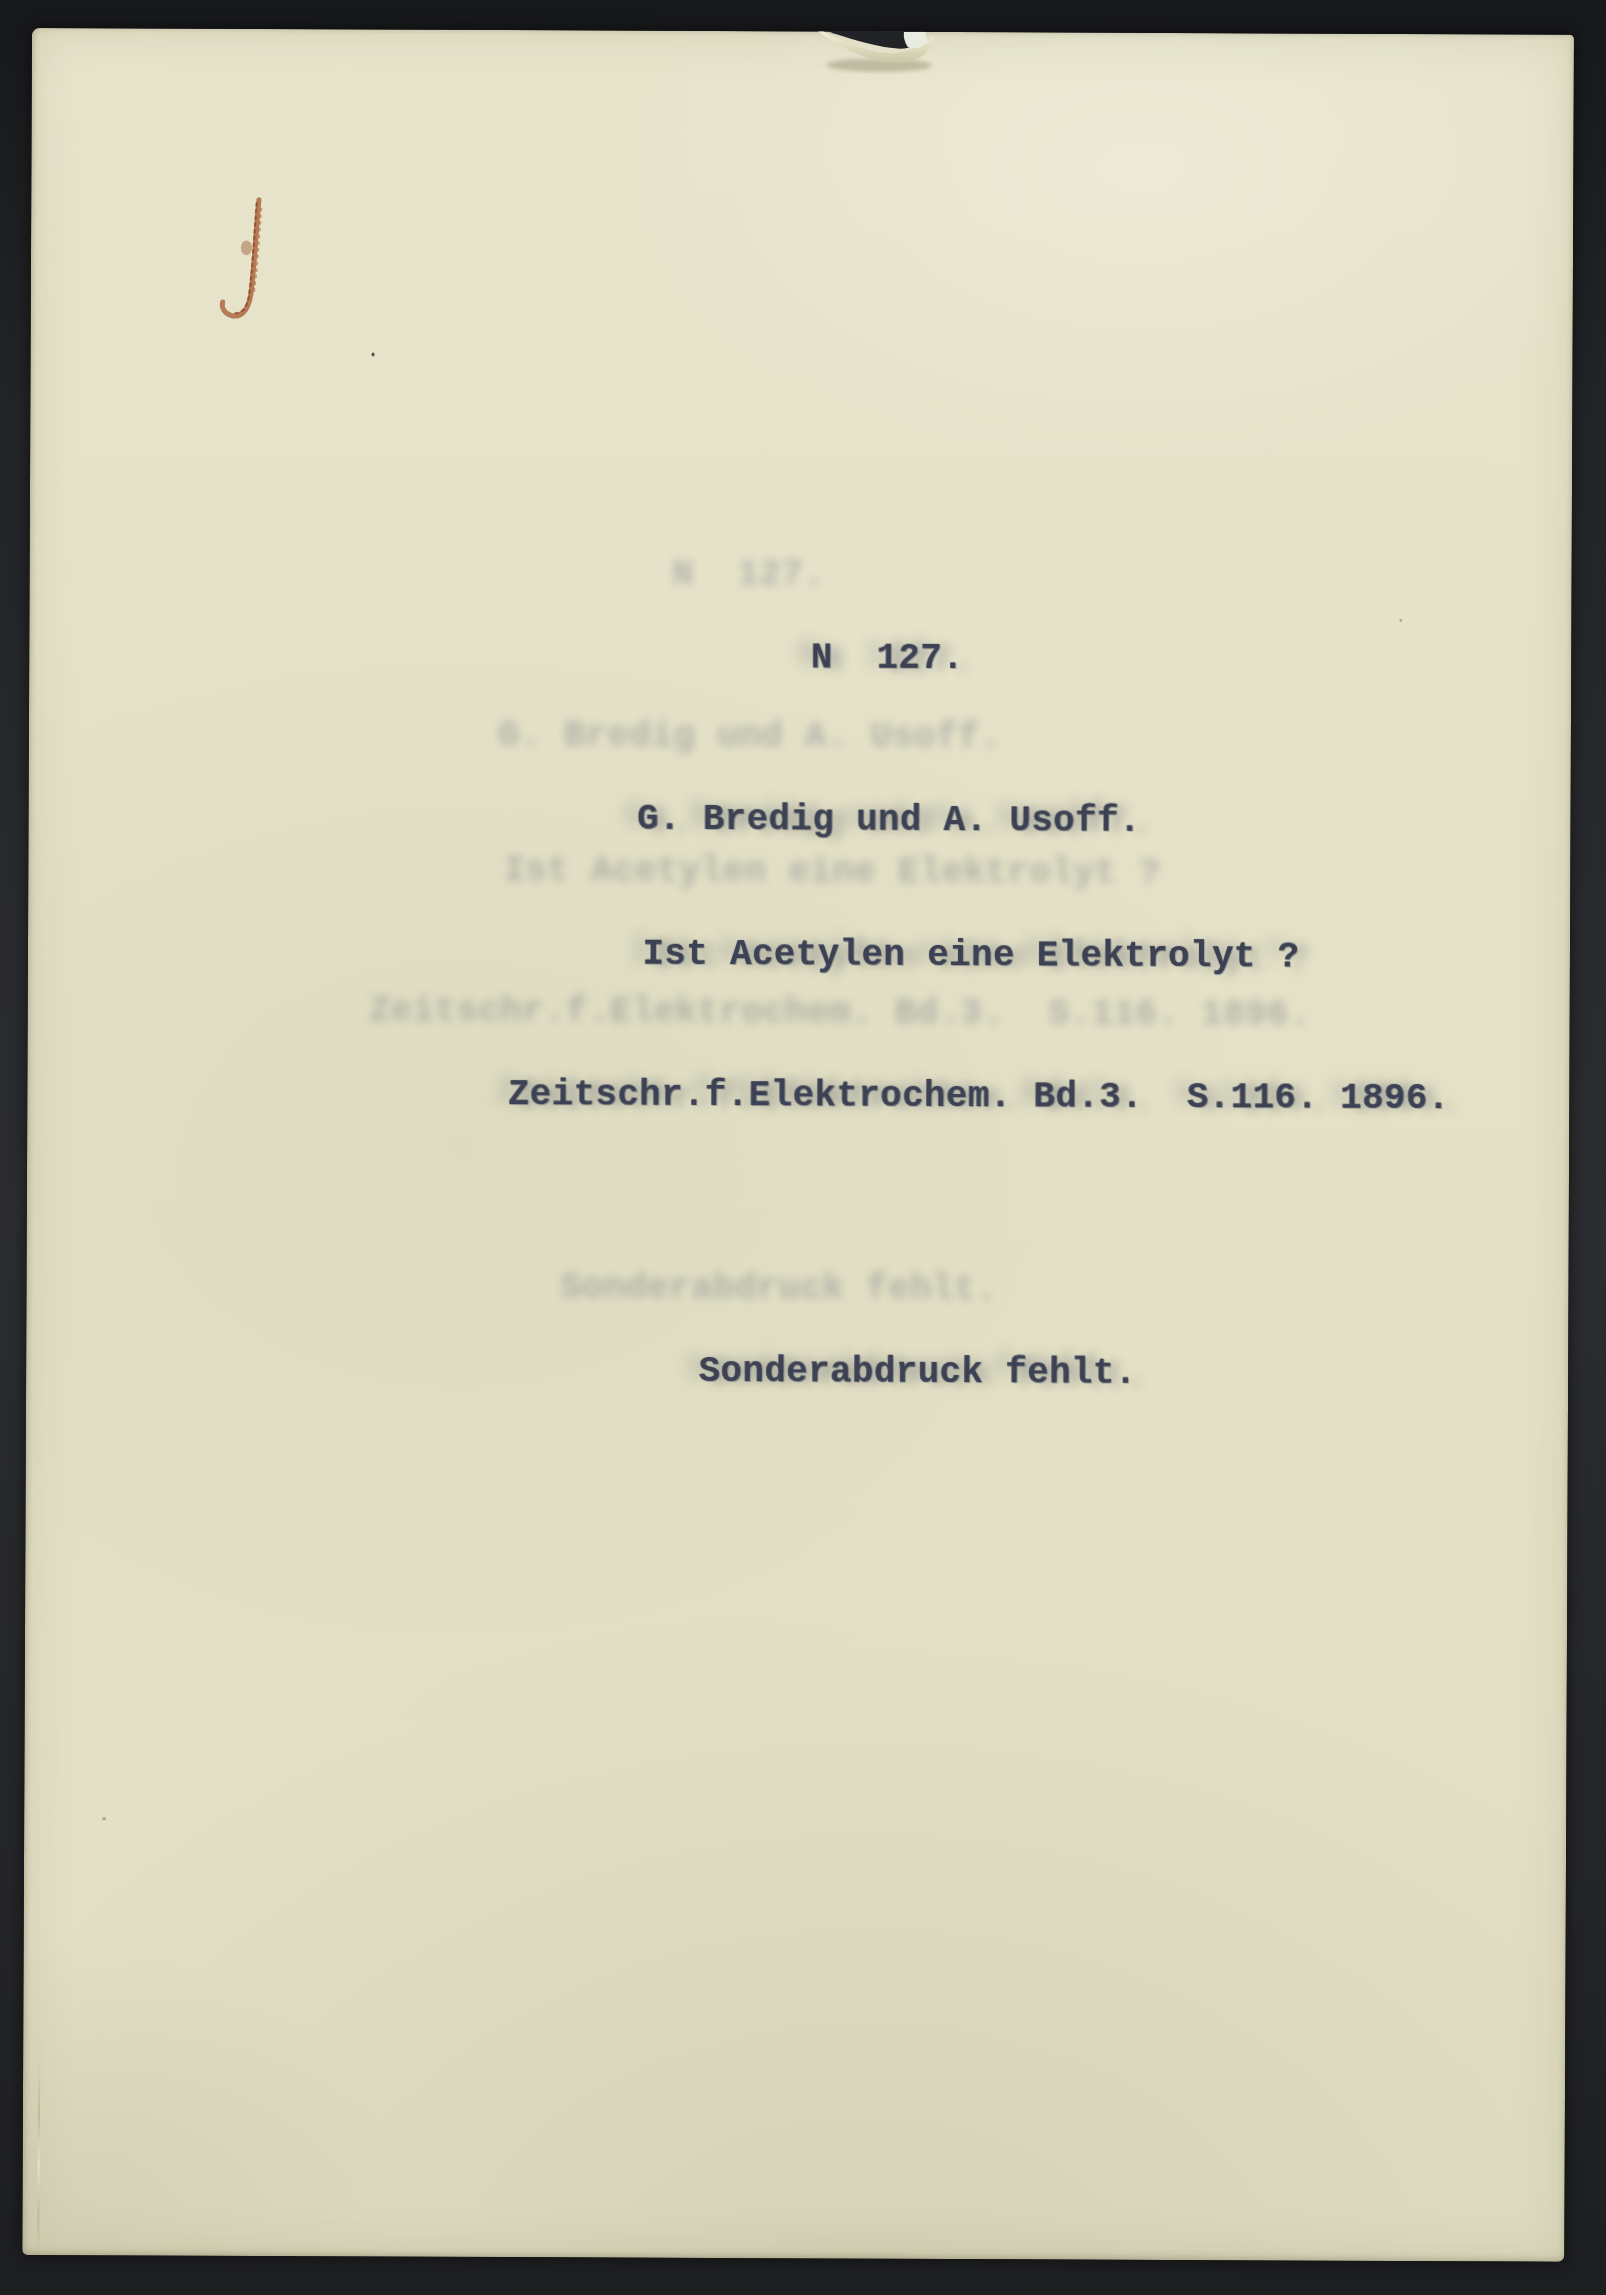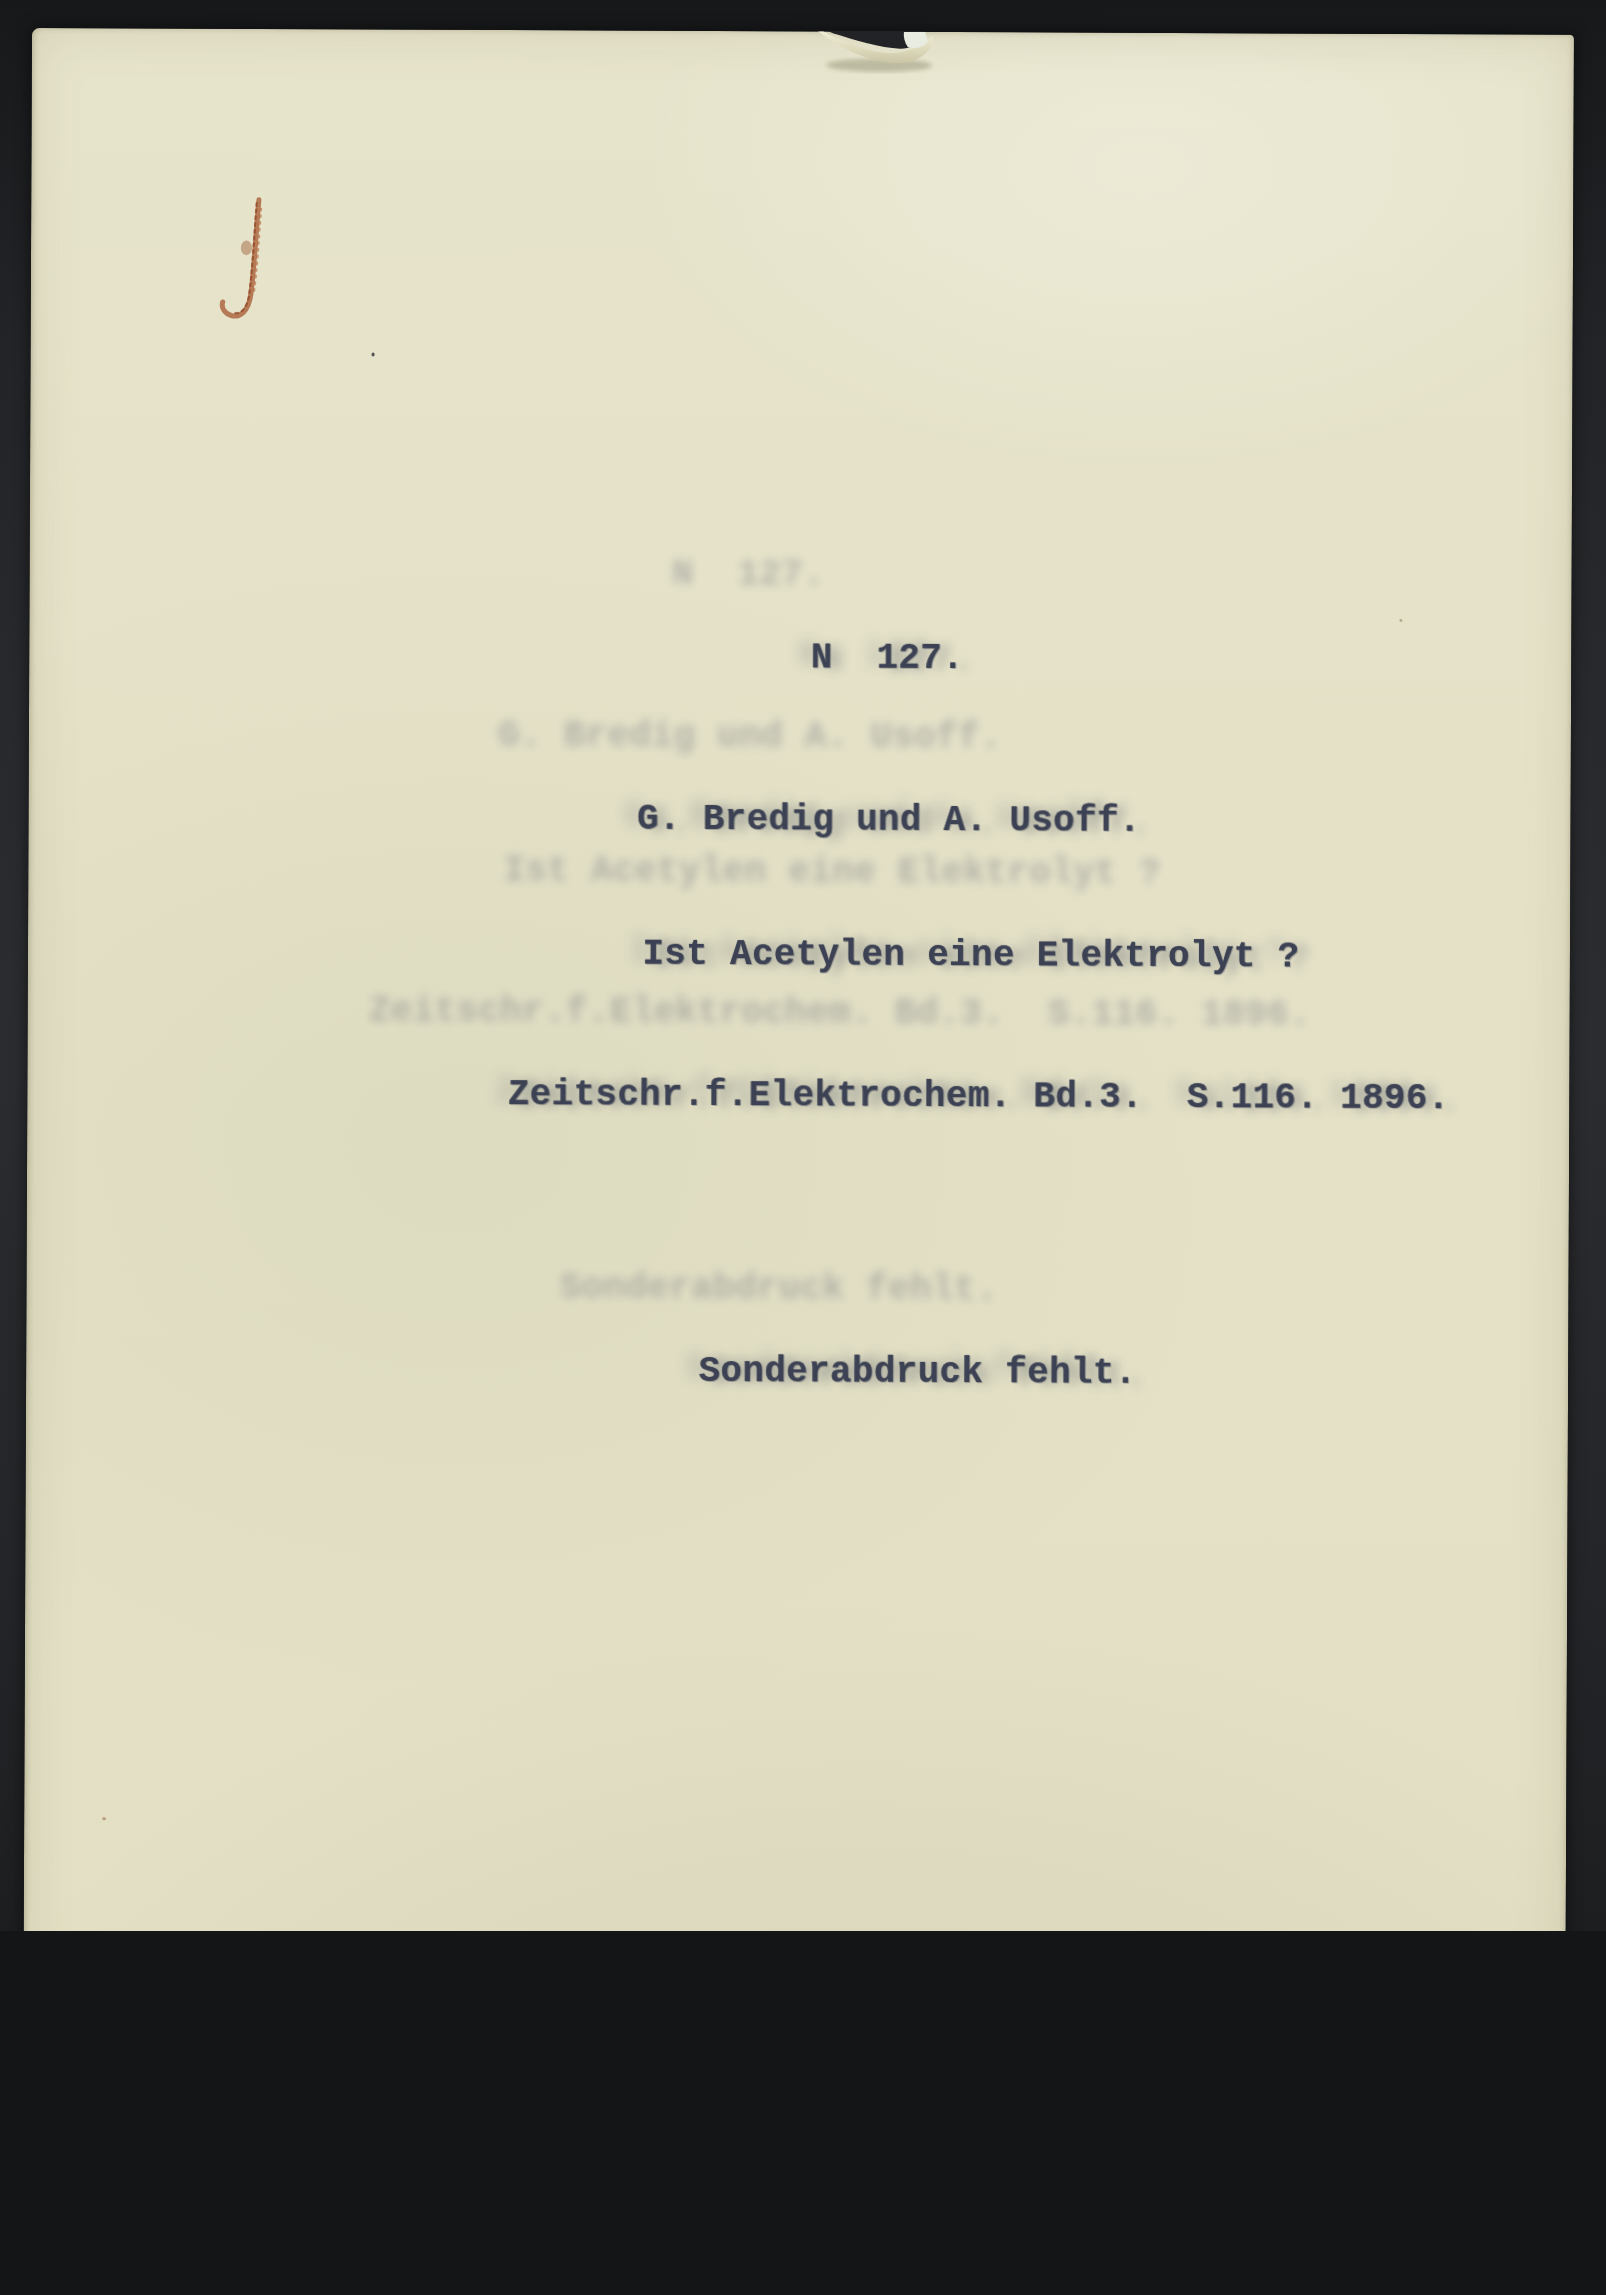--- a/index.html
+++ b/index.html
@@ -1,20 +1,20 @@
 <!DOCTYPE html>
 <html style="font-size:9px"><head>
 <meta charset="utf-8">
 <style>
   html, body { margin: 0; padding: 0; background: #141517; }
 
   .scene {
     position: relative;
     width: 1607px;
-    height: 1931px;
+    height: 2295px;
     overflow: hidden;
     background:
       radial-gradient(1451px 1004px at 50% 45%, rgba(62,64,70,0.35), transparent 70%),
       linear-gradient(180deg, #17181a 0%, #232427 18%, #2a2b2e 55%, #242528 82%, #1d1e20 100%);
   }
 
   
   .paper {
     position: absolute;
     left: 32px;

